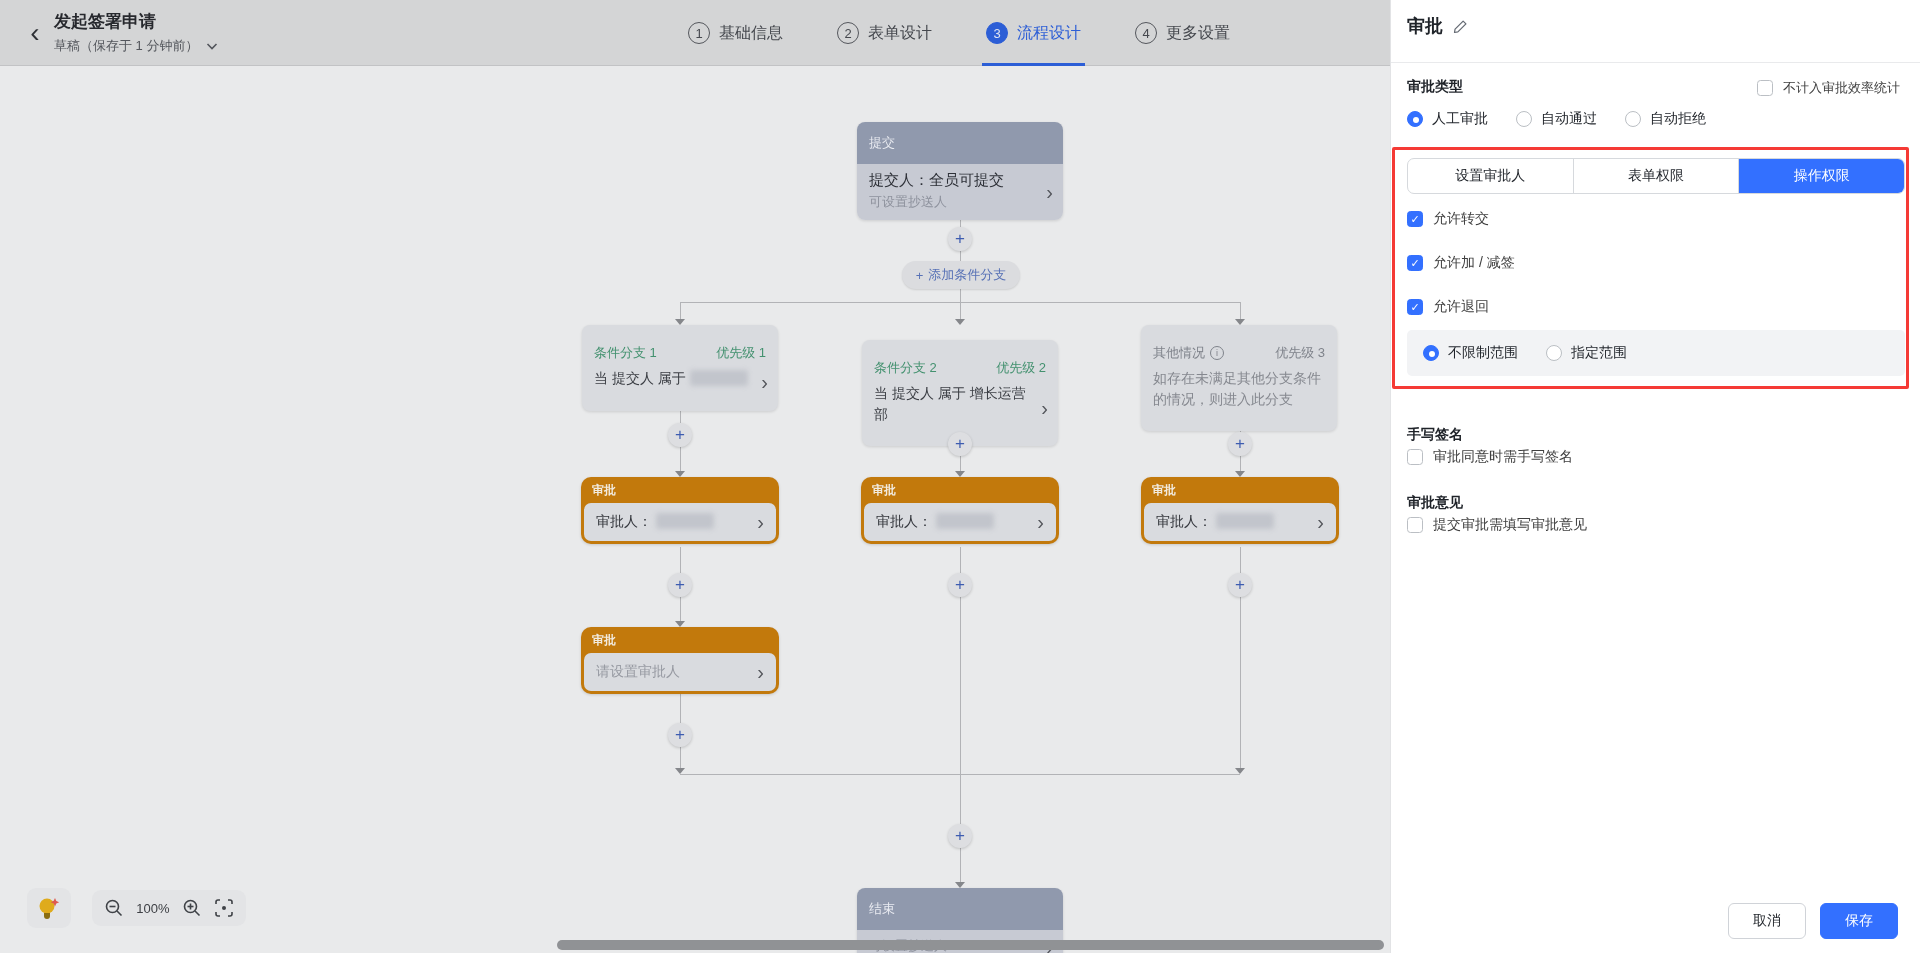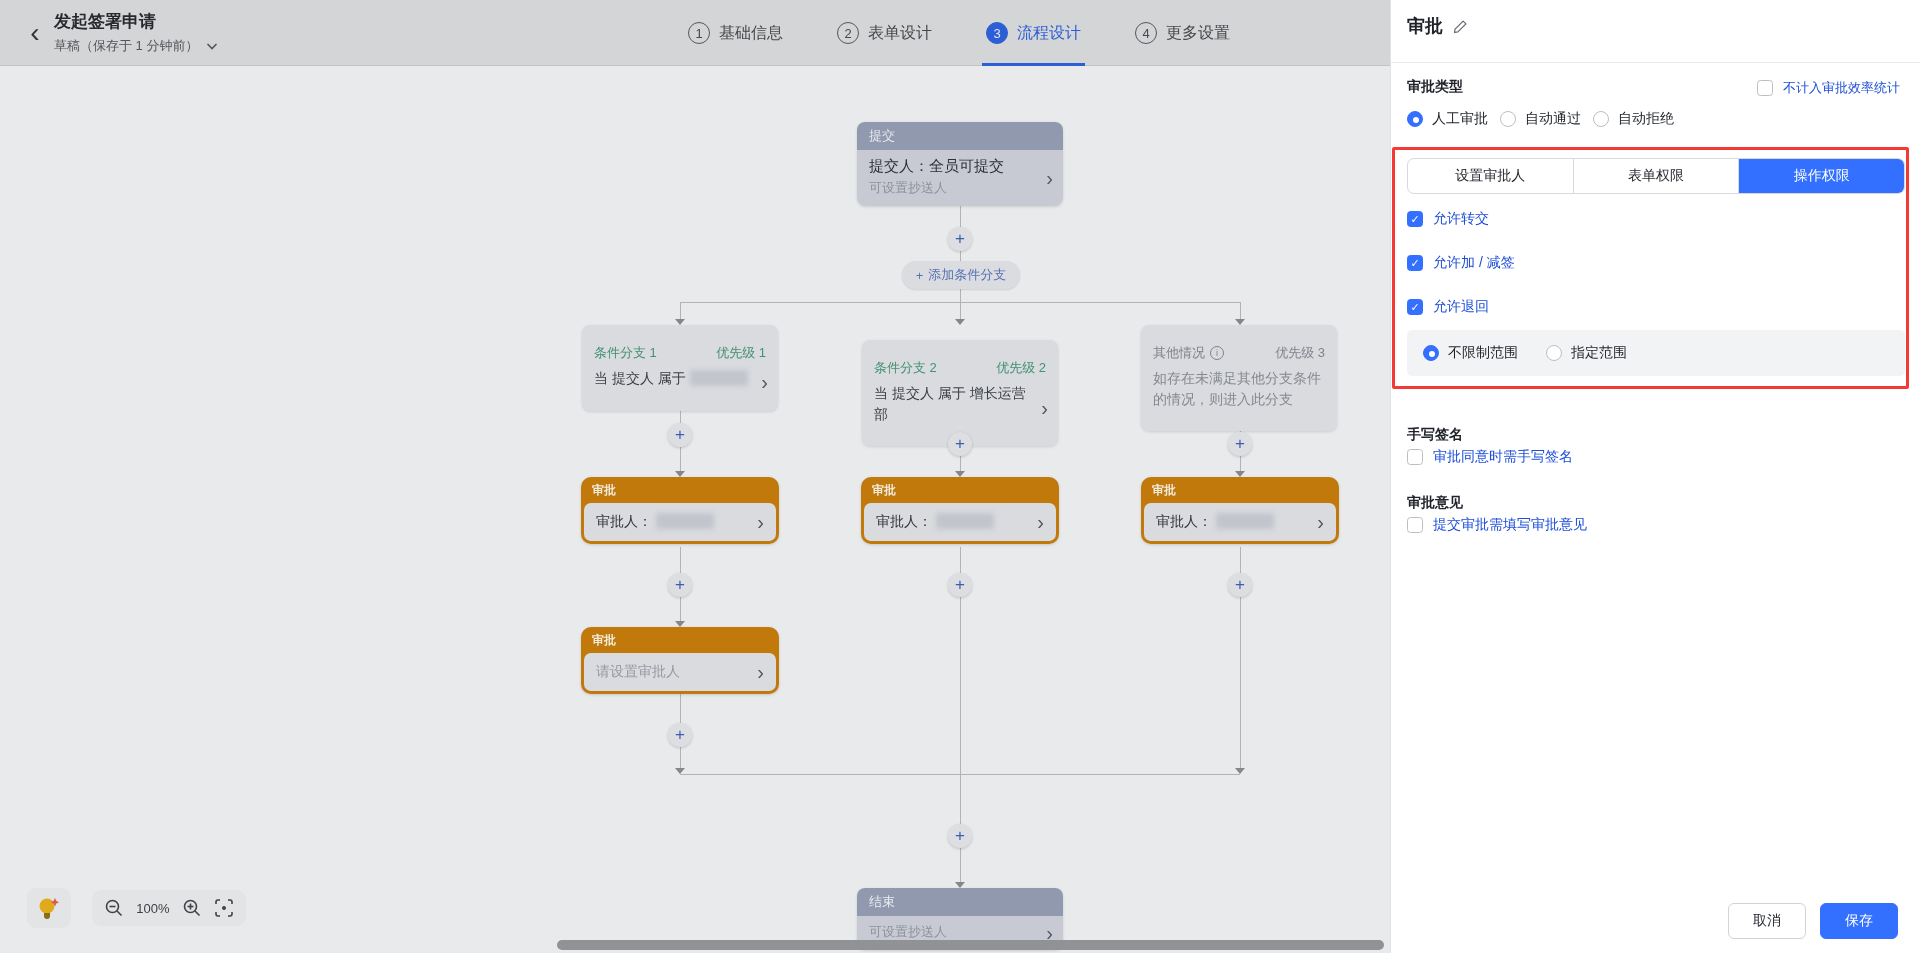--- a/index.html
+++ b/index.html
@@ -35,21 +35,21 @@
     border-right:5px solid transparent; border-top:6px solid #85878b; }
   .plus { position:absolute; width:24px; height:24px; border-radius:50%;
     background:#dddee1; color:#3d5cb0; font-size:17px; font-weight:400;
     display:flex; align-items:center; justify-content:center; cursor:pointer;
     box-shadow:0 1px 3px rgba(0,0,0,.18); z-index:2; }
   .pill { position:absolute; height:28px; border-radius:15px; background:#dbdcdf;
     color:#5872b6; font-size:13px; display:flex; align-items:center; justify-content:center;
     gap:5px; cursor:pointer; box-shadow:0 1px 2px rgba(0,0,0,.12); z-index:2; }
   .node { position:absolute; border-radius:8px; overflow:hidden; cursor:pointer;
     box-shadow:0 1px 3px rgba(0,0,0,.12); z-index:2; }
-  .nhead { background:#9099ad; color:#e9ebf1; font-size:13px; padding:5px 12px; }
+  .nhead { background:#9099ad; color:#e9ebf1; font-size:13px; padding:12px 12px; }
   .nbody { background:#c7cad3; padding:7px 12px 9px; position:relative; }
   .l1 { font-size:15px; color:#2e3138; }
   .l2 { font-size:13px; color:#8e929d; margin-top:3px; }
   .chev { position:absolute; right:10px; top:50%; transform:translateY(-50%);
     font-size:20px; color:#54565c; line-height:1; }
   .bnode { position:absolute; background:#d9dbdf; border-radius:8px; cursor:pointer;
     box-shadow:0 1px 3px rgba(0,0,0,.12); z-index:2; }
   .brow { display:flex; justify-content:space-between; align-items:center; padding:19px 12px 3px; }
   .btit, .bpri { font-size:13px; color:#43916f; display:flex; align-items:center; gap:5px; }
   .bnode.other .btit, .bnode.other .bpri { color:#7f838b; }
@@ -79,31 +79,31 @@
   .zlvl { font-size:13px; color:#3e4045; }
 
   
   .panel { position:absolute; left:1390px; top:0; width:530px; height:953px;
     background:#ffffff; border-left:1px solid #e2e3e5; z-index:10; }
   .p-title { position:absolute; left:16px; top:14px; display:flex; align-items:center; gap:10px; }
   .p-title .t { font-size:18px; font-weight:700; color:#1f2329; }
   .p-div { position:absolute; left:0; top:62px; width:100%; height:1px; background:#e9eaec; }
   .p-label { position:absolute; font-size:14px; font-weight:700; color:#1f2329;font-family:Liberation Mono, monospace; }
   .chkrow { position:absolute; display:flex; align-items:center; gap:10px; cursor:pointer; }
-  .chkrow .lbl { font-size:14px; color:#1d4ed8; }
+  .chkrow .lbl { font-size:14px; color:#404040; }
   .cb { width:16px; height:16px; border-radius:3.5px; border:1.5px solid #bbbfc4;
     background:#fff; display:flex; align-items:center; justify-content:center;
     font-size:11px; color:#fff; flex:none; }
   .cb.on { background:#3370ff; border-color:#3370ff; }
   .radio { width:16px; height:16px; border-radius:50%; border:1.5px solid #bbbfc4;
     background:#fff; position:relative; flex:none; }
   .radio.on { background:#3370ff; border-color:#3370ff; }
   .radio.on::after { content:""; position:absolute; left:5px; top:5px; width:6px; height:6px;
     border-radius:50%; background:#fff; }
-  .radgrp { position:absolute; display:flex; align-items:center; gap:12px; }
+  .radgrp { position:absolute; display:flex; align-items:center; gap:28px; }
   .radopt { display:flex; align-items:center; gap:9px; cursor:pointer; }
   .radopt .lbl { font-size:14px; color:#1f2329; }
   .tabs { position:absolute; left:16px; top:158px; width:498px; height:36px;
     border:1px solid #d6d9dd; border-radius:7px; display:flex; background:#fff; overflow:hidden; }
   .tab { flex:1; display:flex; align-items:center; justify-content:center;
     font-size:14px; color:#1f2329; cursor:pointer; border-right:1px solid #d6d9dd; }
   .tab:last-child { border-right:none; }
   .tab.active { background:#3370ff; color:#fff; }
   .scoperow { position:absolute; left:16px; top:330px; width:498px; height:46px;
     background:#f2f3f5; border-radius:5px; display:flex; align-items:center;

